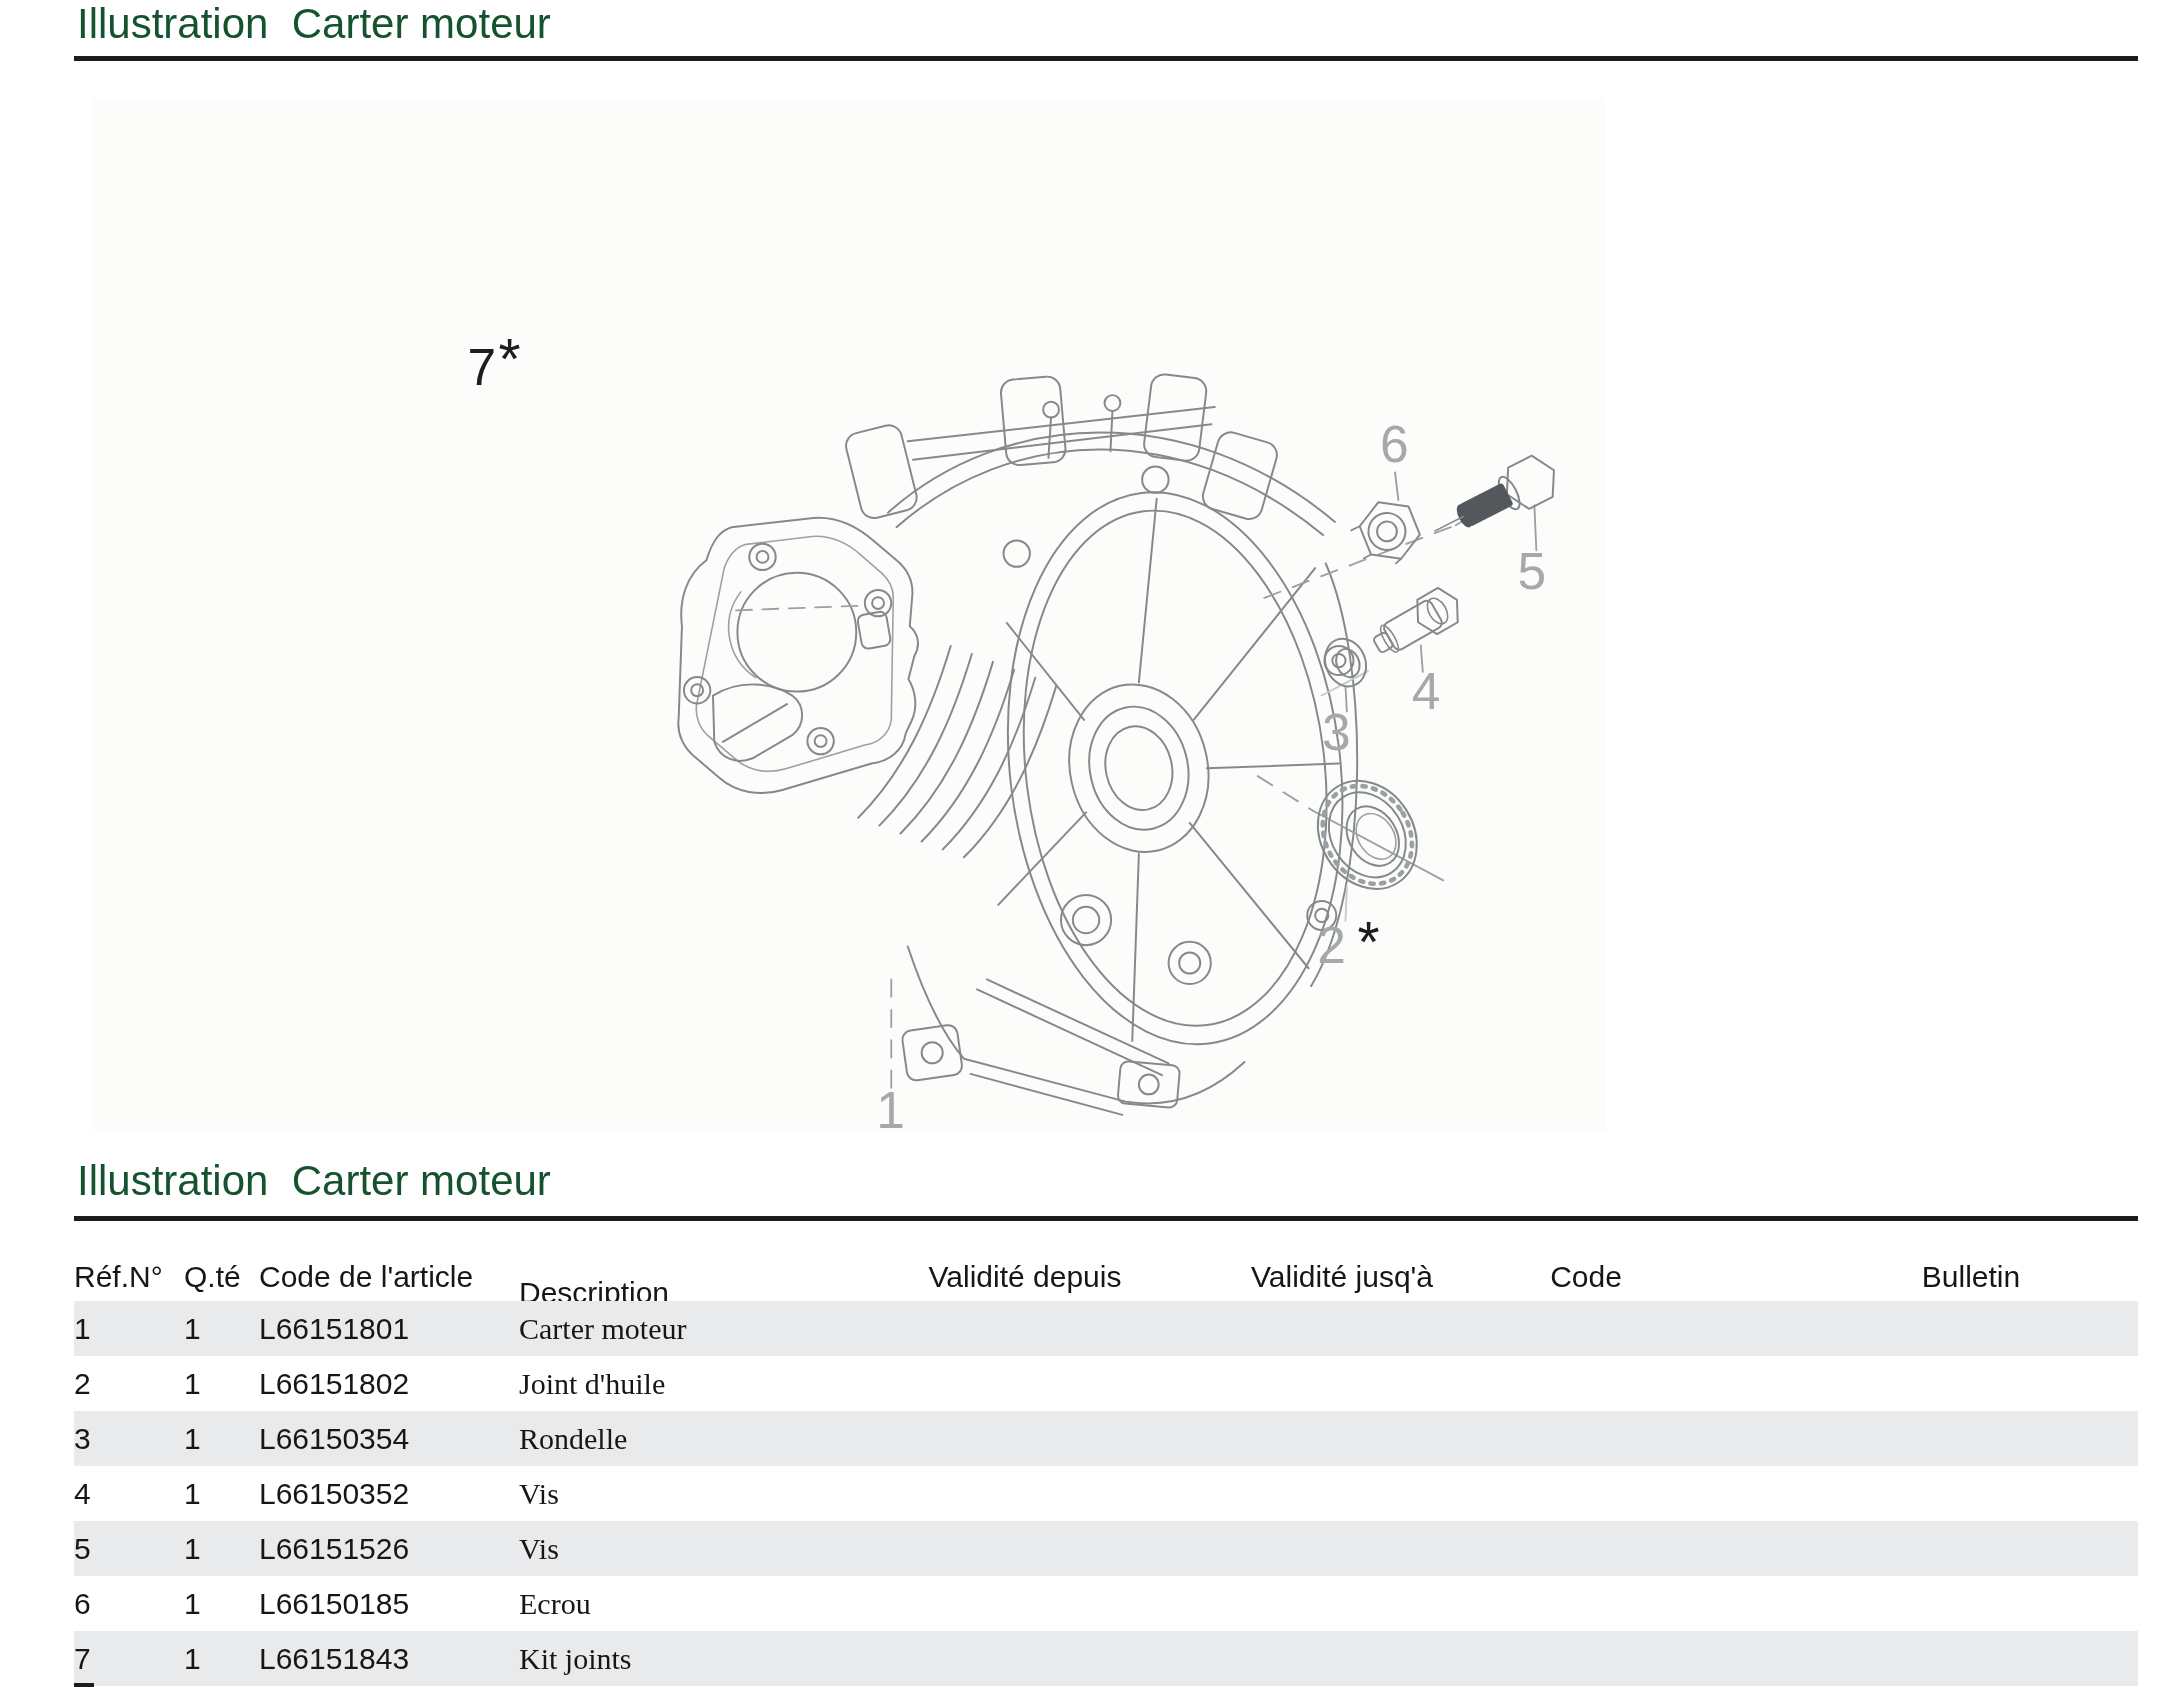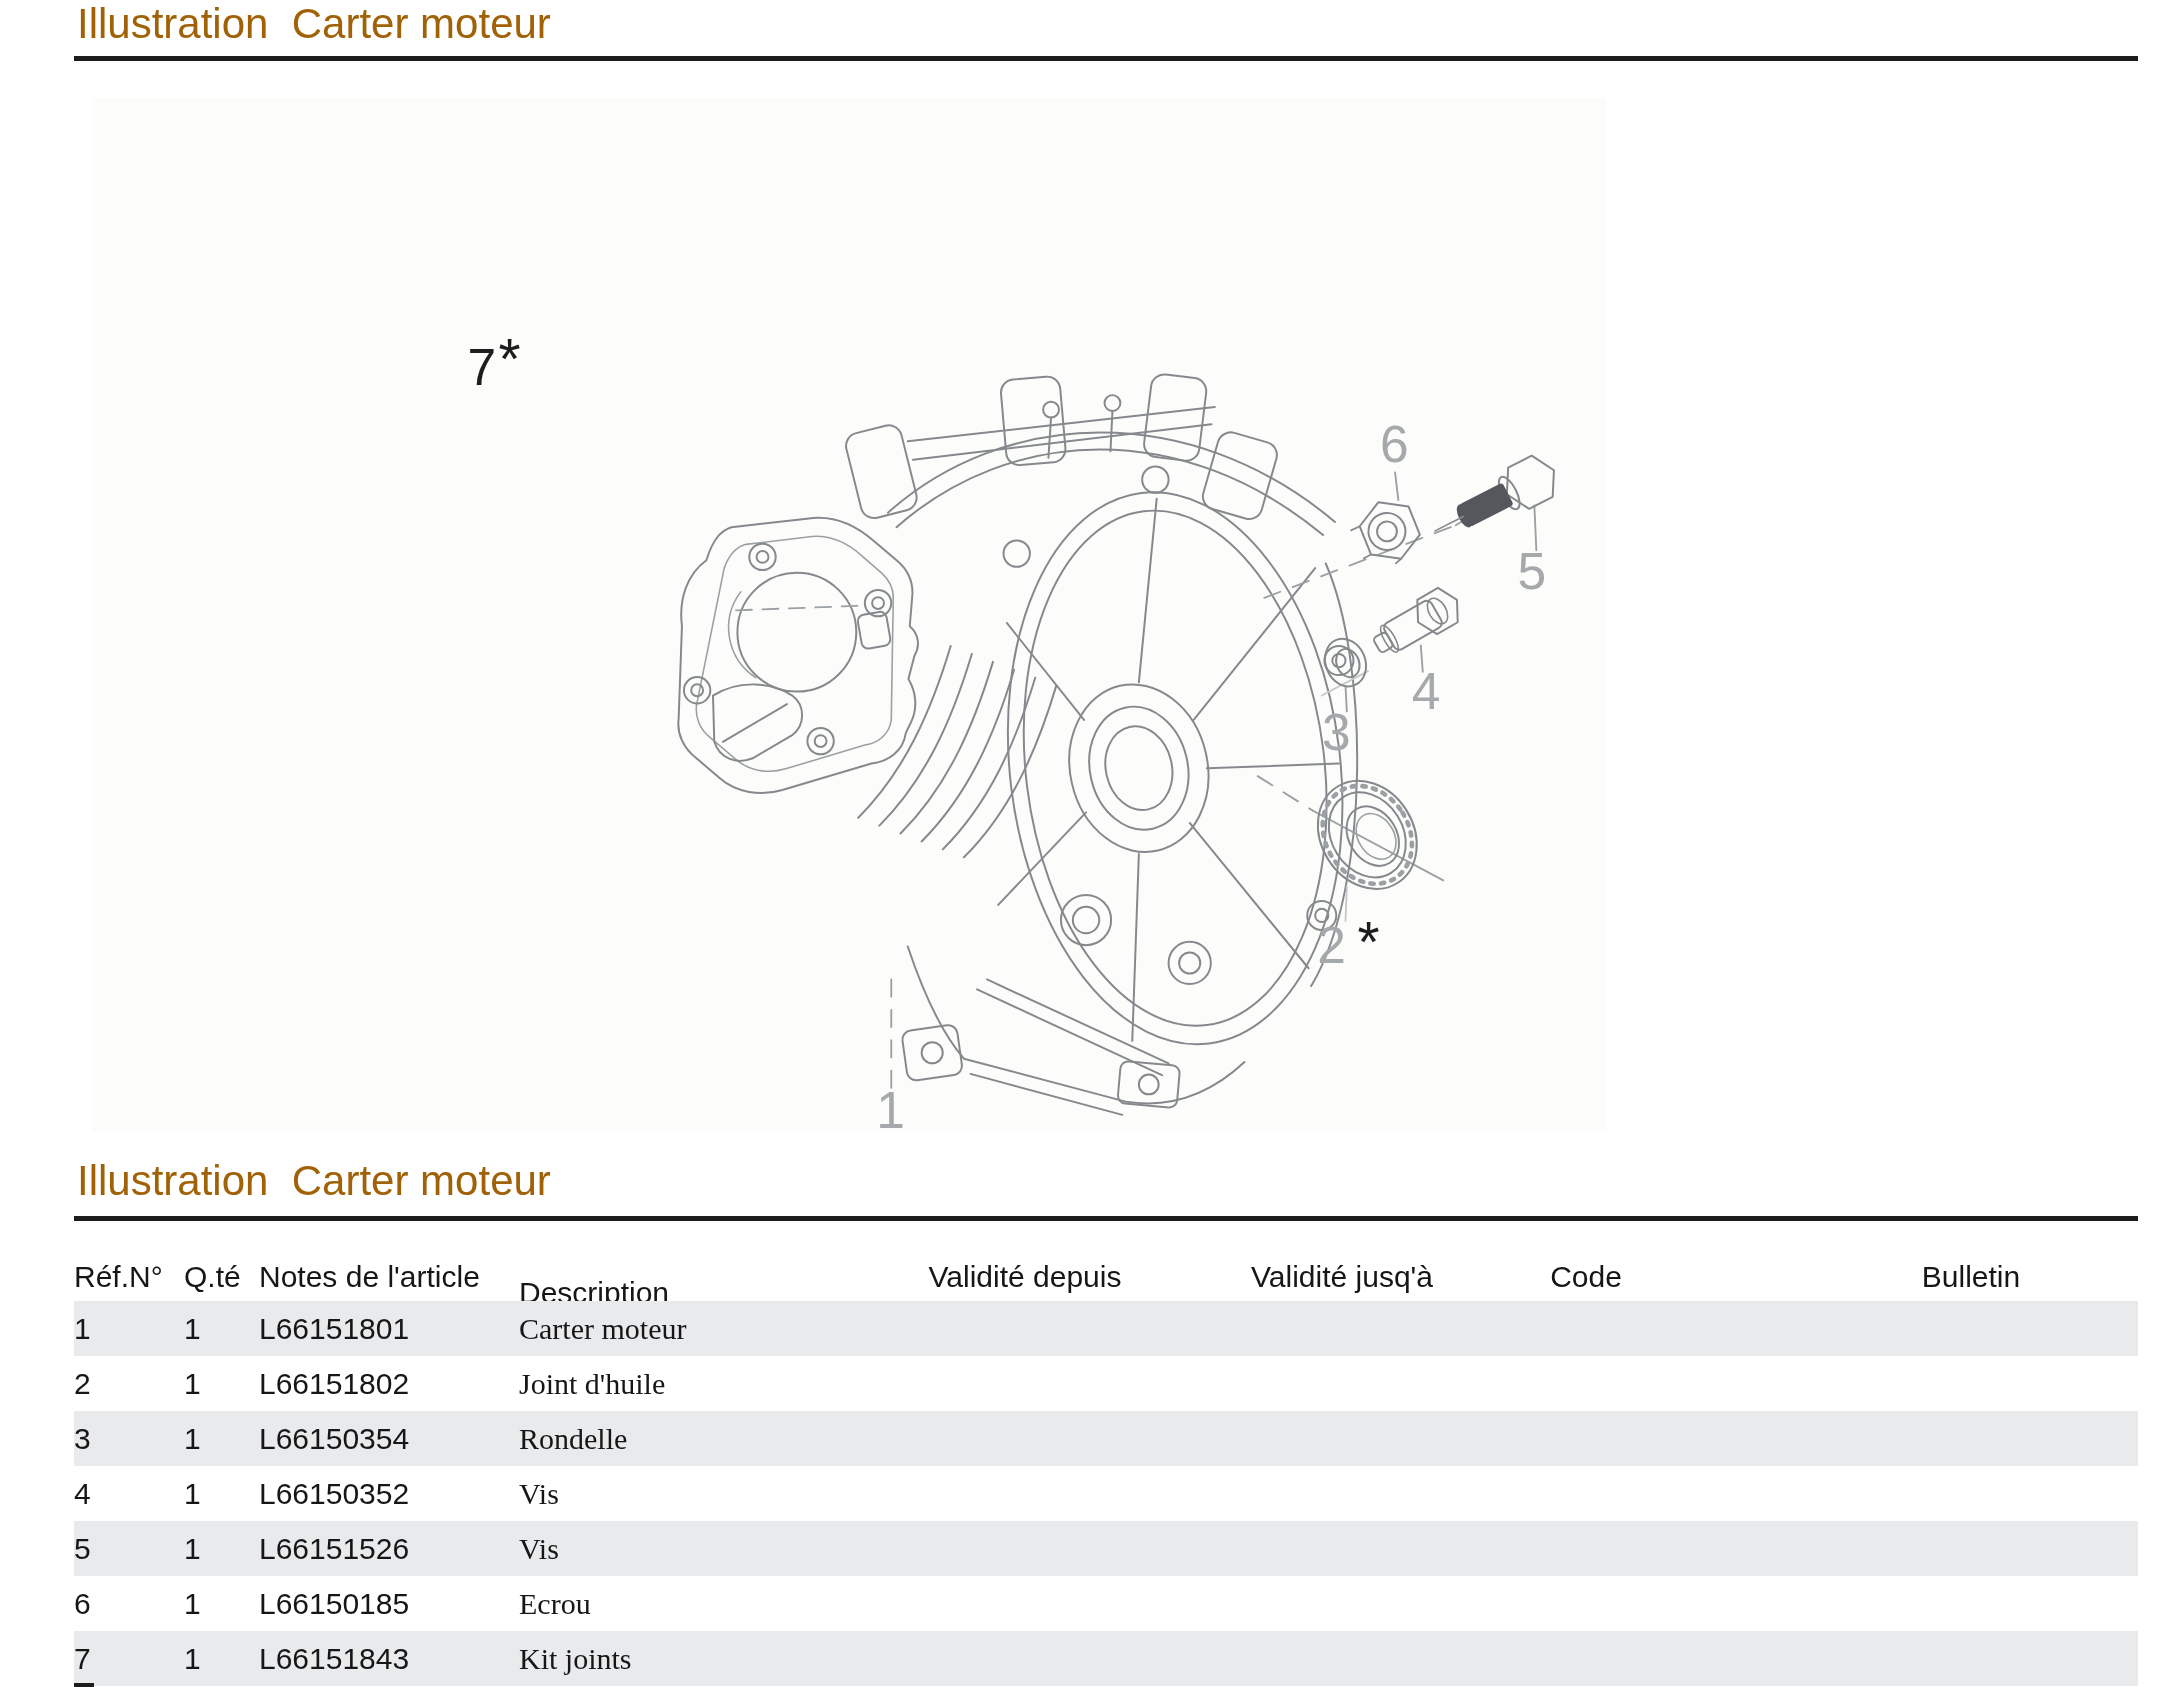--- a/index.html
+++ b/index.html
@@ -2,21 +2,21 @@
 <html style="font-size:10.6px"><head>
 <meta charset="utf-8">
 <style>
   html,body{margin:0;padding:0;}
   body{
     width:2183px;height:1688px;position:relative;background:#ffffff;
     font-family:"Liberation Sans", sans-serif;color:#161616;overflow:hidden;
   }
   .title{
     position:absolute;left:77px;font-size:42px;line-height:46px;
-    color:#a16207;white-space:pre;letter-spacing:0;text-align:right;
+    color:#14532d;white-space:pre;letter-spacing:0;text-align:right;
   }
   .rule{position:absolute;left:74px;width:2064px;height:4.6px;background:#1c1c1c;}
   .illus-panel{
     position:absolute;left:92px;top:98px;width:1514px;height:1034px;
     background:#fcfdfa;overflow:hidden;
   }
   .tbl-header{position:absolute;left:74px;top:1258px;width:2064px;height:38px;font-size:30px;line-height:37px;}
   .tbl-header span{position:absolute;top:0;white-space:pre;}
   .h-left{}
   .h-center{transform:translateX(-50%);}
@@ -195,21 +195,21 @@
   </g>
 </svg>
 </div>
 
 <div class="title" style="top:1158px;">Illustration  Carter moteur</div>
 <div class="rule" style="top:1216px;"></div>
 
 <div class="tbl-header">
   <span class="h-left" style="left:0;">Réf.N°</span>
   <span class="h-left" style="left:110px;">Q.té</span>
-  <span class="h-left" style="left:185px;">Notes de l'article</span>
+  <span class="h-left" style="left:185px;">Code de l'article</span>
   <span class="h-left" style="left:445px;margin-top:16px;">Description</span>
   <span class="h-center" style="left:951px;">Validité depuis</span>
   <span class="h-center" style="left:1268px;">Validité jusq'à</span>
   <span class="h-center" style="left:1512px;">Code</span>
   <span class="h-center" style="left:1897px;">Bulletin</span>
 </div>
 
 <div class="rows">
   <div class="row">
     <span class="c-ref">1</span>

